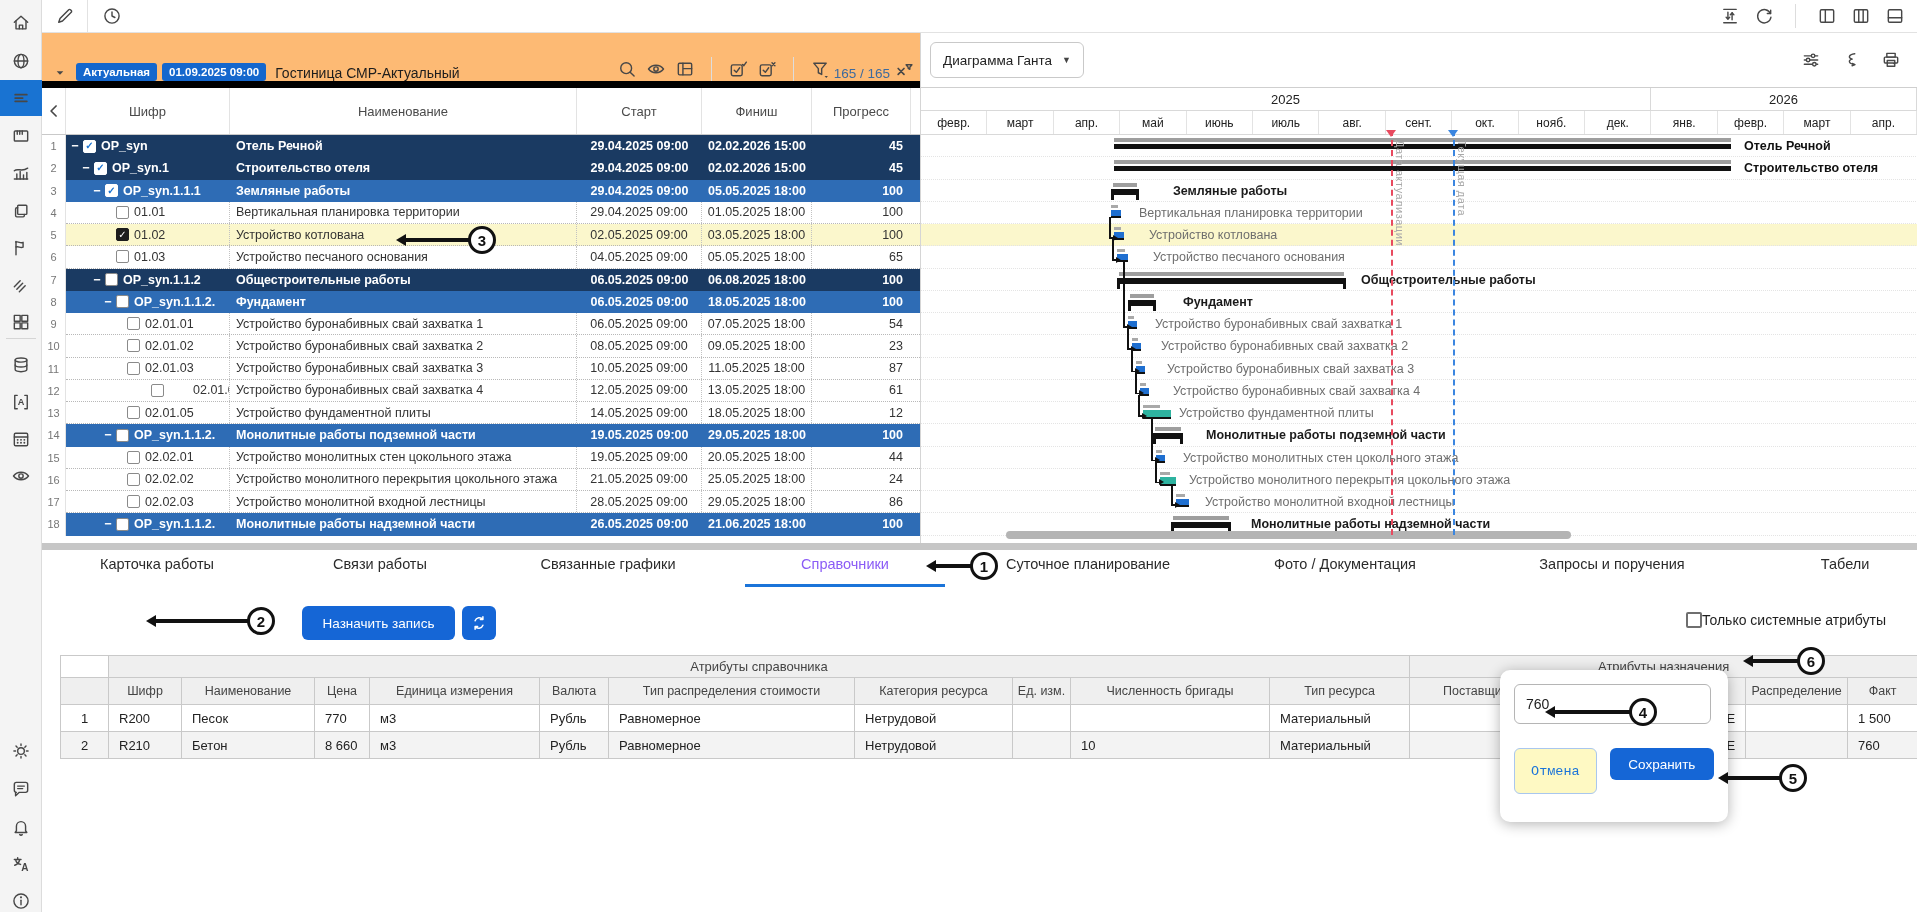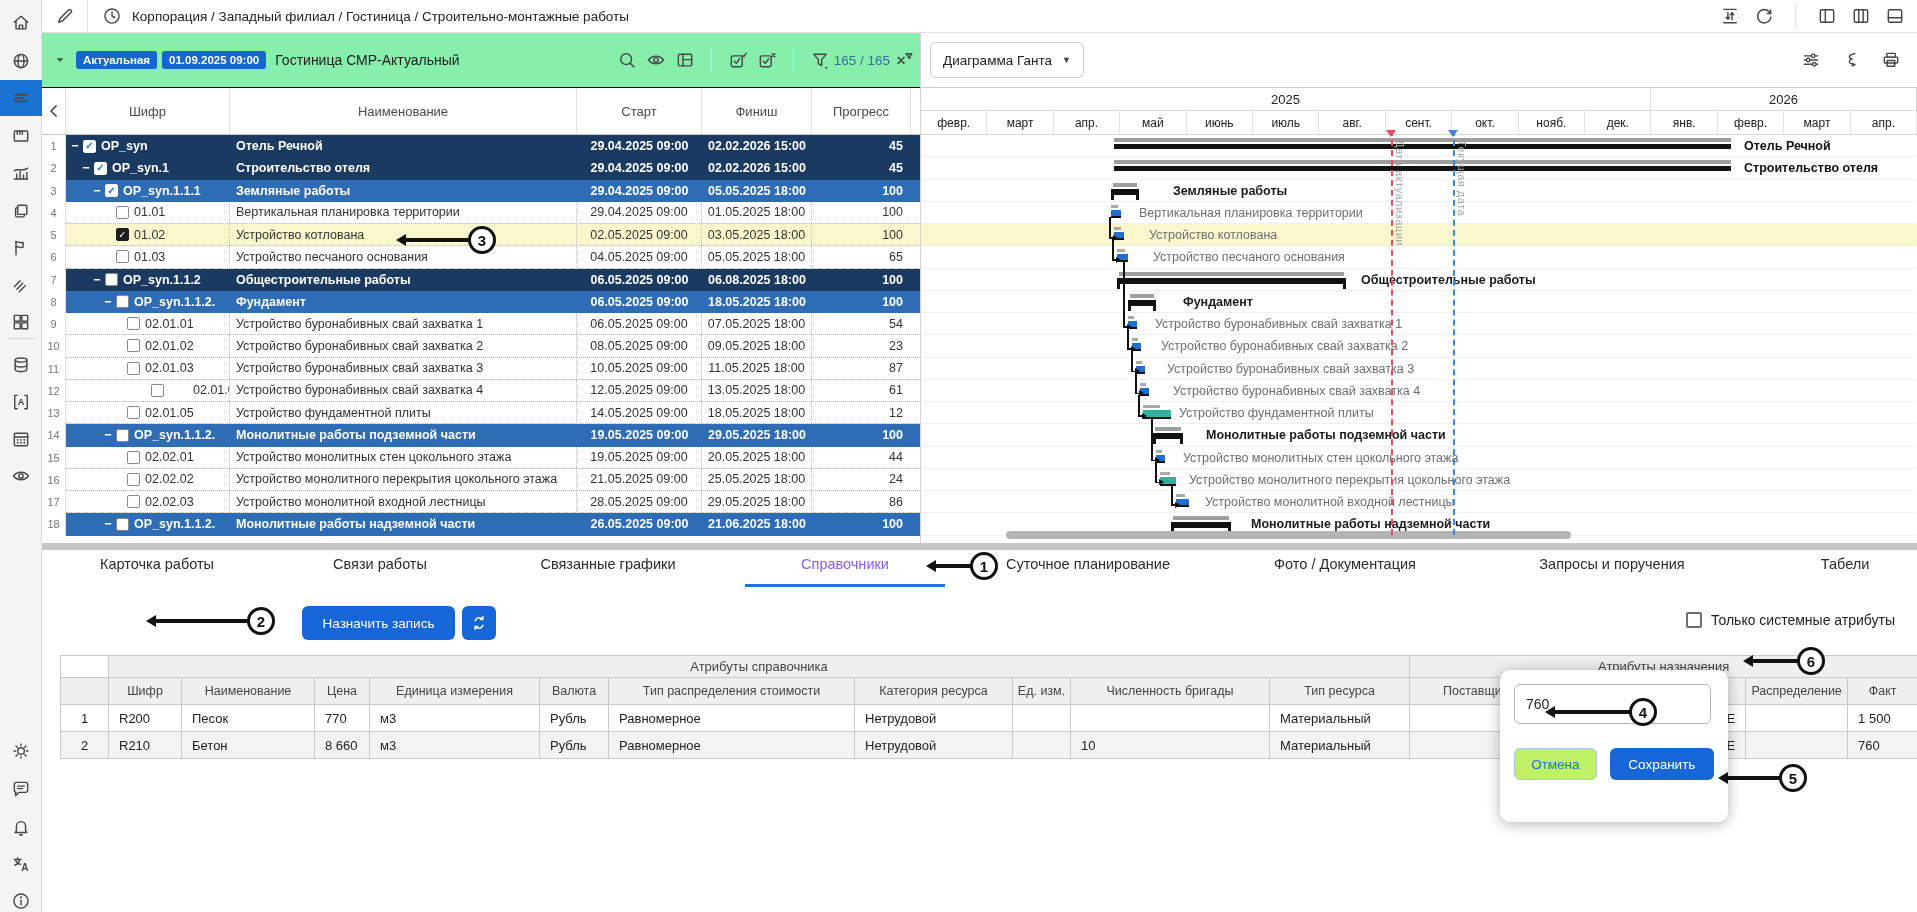--- a/index.html
+++ b/index.html
@@ -13,21 +13,21 @@
 #sidebar{position:absolute;left:0;top:0;width:42px;height:912px;background:#f4f4f4;border-right:1px solid #dcdcdc}
 .side-item{position:absolute;left:0;width:42px;height:36px;display:flex;align-items:center;justify-content:center;color:#3d3d3d;cursor:pointer}
 .side-item.active{background:#1973d2;color:#fff}
 .side-div{position:absolute;left:6px;width:30px;height:1px;background:#d5d5d5}
 
 #topbar1{position:absolute;left:42px;top:0;width:1875px;height:33px;border-bottom:1px solid #e2e2e2;display:flex;align-items:center;background:#fff}
 #pencil-cell{width:46px;height:33px;display:flex;align-items:center;justify-content:center;border-right:1px solid #e2e2e2}
 #crumb-wrap{display:flex;align-items:center;gap:10px;padding-left:14px;flex:1;min-width:0}
 #breadcrumb{font-size:13.5px;color:#222;white-space:nowrap}
 #topbar1-icons{display:flex;align-items:center;gap:14px;padding-right:12px}
-#toolbar2{position:absolute;left:42px;top:33px;width:878px;height:55px;border-bottom:1px solid #000000;display:flex;align-items:center;padding:0 6px 0 10px;background:#86efac}
+#toolbar2{position:absolute;left:42px;top:33px;width:878px;height:55px;border-bottom:7px solid #000000;display:flex;align-items:flex-end;padding:0 6px 0 10px;background:#fdba74}
 .badge{background:#1467cd;color:#fff;font-size:11.5px;font-weight:bold;padding:3px 7px;border-radius:3px;margin-right:5px;white-space:nowrap}
 #sched-name{font-size:14px;color:#1d1d1d;margin-left:4px;white-space:nowrap;overflow:hidden;flex:1}
 #tb2-icons{display:flex;align-items:center;gap:9px}
 #filter-count{font-size:13.5px;color:#3d6a9e;margin:0 4px;white-space:nowrap}
 
 #gtoolbar{position:absolute;left:920px;top:33px;width:997px;height:55px;border-bottom:1px solid #cfcfcf;border-left:1px solid #d5d5d5;display:flex;align-items:center;background:#fff}
 #gantt-view-select{display:flex;align-items:center;gap:10px;border:1px solid #c9c9c9;border-radius:6px;height:36px;padding:0 12px;margin-left:9px;font-size:13.5px;color:#222;cursor:pointer;background:#fff}
 #gtoolbar-right{margin-left:auto;display:flex;align-items:center;gap:20px;padding-right:16px}
 
 #ttable-head{position:absolute;left:42px;top:88px;width:878px;height:47px;background:#fff;border-bottom:1px solid #c9c9c9;display:flex;align-items:center}
@@ -71,40 +71,40 @@
 
 .tab{position:absolute;top:556px;transform:translateX(-50%);font-size:14.5px;color:#2b2b2b;white-space:nowrap;cursor:pointer}
 .tab.active{color:#8b5cf6}
 #tab-underline{position:absolute;top:584px;height:3px;width:200px;background:#1b74d9;transform:translateX(-50%)}
 
 #ref-select{position:absolute;left:60px;top:601px;width:221px;height:42px;border:1px solid #b9b9b9;border-radius:4px;background:#fff;padding:4px 10px;cursor:pointer}
 #ref-select .flabel{font-size:10.5px;color:#7a7a7a}
 #ref-select .fval{font-size:14px;color:#1d1d1d;margin-top:1px}
 #assign-btn{position:absolute;left:302px;top:606px;width:153px;height:34px;background:#1566d6;color:#fff;border:none;border-radius:6px;font-size:13.5px;font-family:inherit;cursor:pointer}
 #sync-btn{position:absolute;left:462px;top:606px;width:34px;height:34px;background:#1566d6;color:#fff;border:none;border-radius:6px;display:flex;align-items:center;justify-content:center;cursor:pointer}
-#sysattr{position:absolute;left:1686px;top:612px;display:flex;align-items:center;gap:9px;cursor:pointer}
+#sysattr{position:absolute;left:1686px;top:612px;display:flex;align-items:center;cursor:pointer}
 #sysattr .box{width:16px;height:16px;border:2px solid #6f6f6f;border-radius:2px;background:#fff}
 #sysattr .lbl{font-size:14px;color:#1f1f1f;white-space:nowrap}
 
 #attr-wrap{position:absolute;left:60px;top:655px;width:1857px}
 table.attr{border-collapse:collapse;table-layout:fixed;width:1857px}
 table.attr th,table.attr td{border:1px solid #c9c9c9;overflow:hidden;white-space:nowrap}
 table.attr .grp{height:22px;background:#efefef;font-weight:normal;font-size:13px;color:#444;text-align:center}
 table.attr .hd{height:27px;background:#efefef;font-weight:normal;font-size:12.5px;color:#444;text-align:center}
 table.attr td{height:27px;font-size:13px;color:#222;padding:0 10px}
 table.attr tr.r2 td{background:#f3f3f3}
 td.numcell{text-align:center;padding:0}
 td.hidval{text-align:right;padding-right:6px}
 th.nb{border-top:none;border-left:none;background:#fff}
 
 #popup{position:absolute;left:1500px;top:670px;width:228px;height:152px;background:#fff;border-radius:10px;
   box-shadow:0 2px 14px rgba(0,0,0,.3);padding:14px;z-index:50}
 #popup input{width:197px;height:40px;border:1px solid #b5b5b5;border-radius:6px;font-size:14px;font-family:inherit;padding:0 11px;color:#1d1d1d}
 #popup .btns{display:flex;gap:13px;margin-top:24px}
-#popup-cancel{width:84px;height:32px;background:#bef264;border:1px solid #a9c7ee;color:#1b74d9;border-radius:6px;font-size:13.5px;font-family:Liberation Sans, sans-serif;cursor:pointer}
+#popup-cancel{width:84px;height:46px;background:#fef9c3;border:1px solid #a9c7ee;color:#1b74d9;border-radius:6px;font-size:13.5px;font-family:Liberation Mono, monospace;cursor:pointer}
 #popup-save{width:106px;height:32px;background:#1566d6;border:none;color:#fff;border-radius:6px;font-size:13.5px;font-family:inherit;cursor:pointer}
 
 .ann{position:absolute;z-index:60}
 .ann .circle{position:absolute;width:28px;height:28px;border:3px solid #111;border-radius:50%;background:#fff;
   display:flex;align-items:center;justify-content:center;font-size:15px;font-weight:bold;color:#111}
 .ann .line{position:absolute;height:3.5px;background:#111}
 .ann .head{position:absolute;width:0;height:0;border-top:6px solid transparent;border-bottom:6px solid transparent;border-right:10px solid #111}
 </style>
 </head>
 <body>
@@ -272,21 +272,20 @@
           </svg>
         </span>
       </div>
     <div id="crumb-wrap">
       <span class="icn" id="clock-slot">
           <svg viewBox="0 0 24 24" fill="none" stroke="currentColor" stroke-width="1.7" stroke-linecap="round" stroke-linejoin="round">
             <circle cx="12" cy="12" r="8.5"></circle>
             <path d="M12 7 V12 L15.5 13.8"></path>
           </svg>
         </span>
-      <span id="breadcrumb">Корпорация / Западный филиал / Гостиница / Строительно-монтажные работы</span>
     </div>
     <div id="topbar1-icons">
         <span class="icn">
           <svg viewBox="0 0 24 24" fill="none" stroke="currentColor" stroke-width="1.7" stroke-linecap="round" stroke-linejoin="round">
             <path d="M4.5 4 H19.5 M4.5 20 H19.5"></path>
             <path d="M9.5 7.5 V16 M9.5 16 l-2.2 -2.6 M9.5 16 l2.2 -2.6"></path>
             <path d="M14.5 16.5 V8 M14.5 8 l-2.2 2.6 M14.5 8 l2.2 2.6"></path>
           </svg>
         </span>
         <span class="icn">

